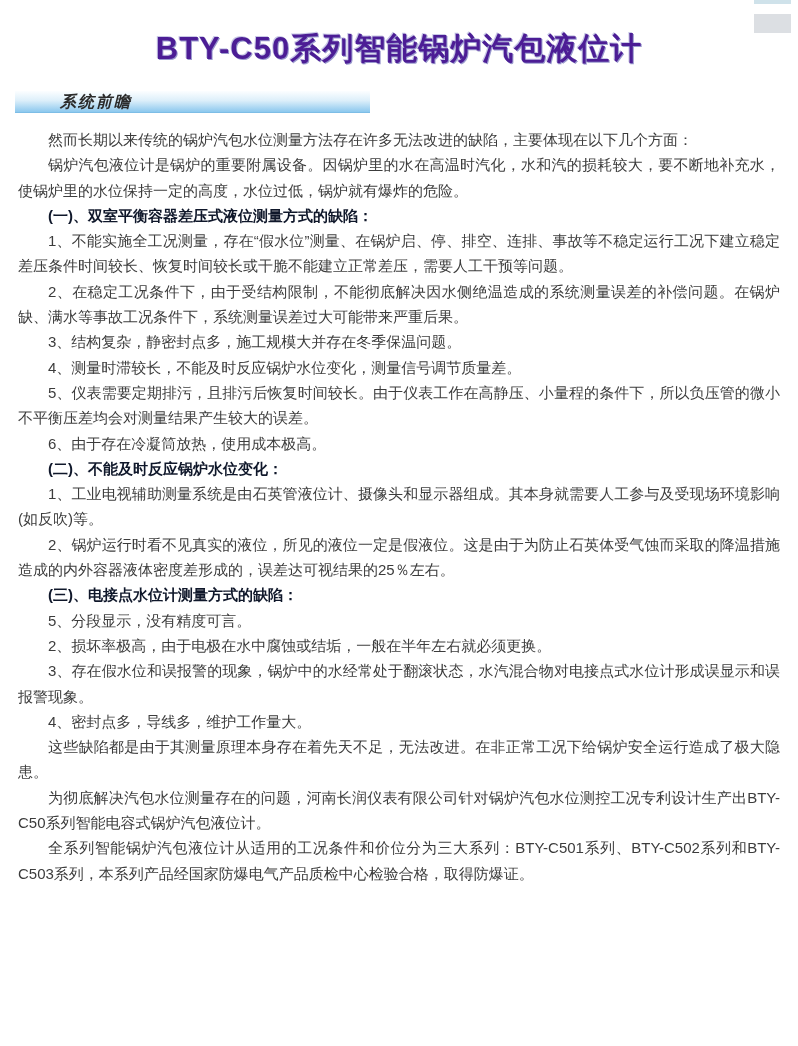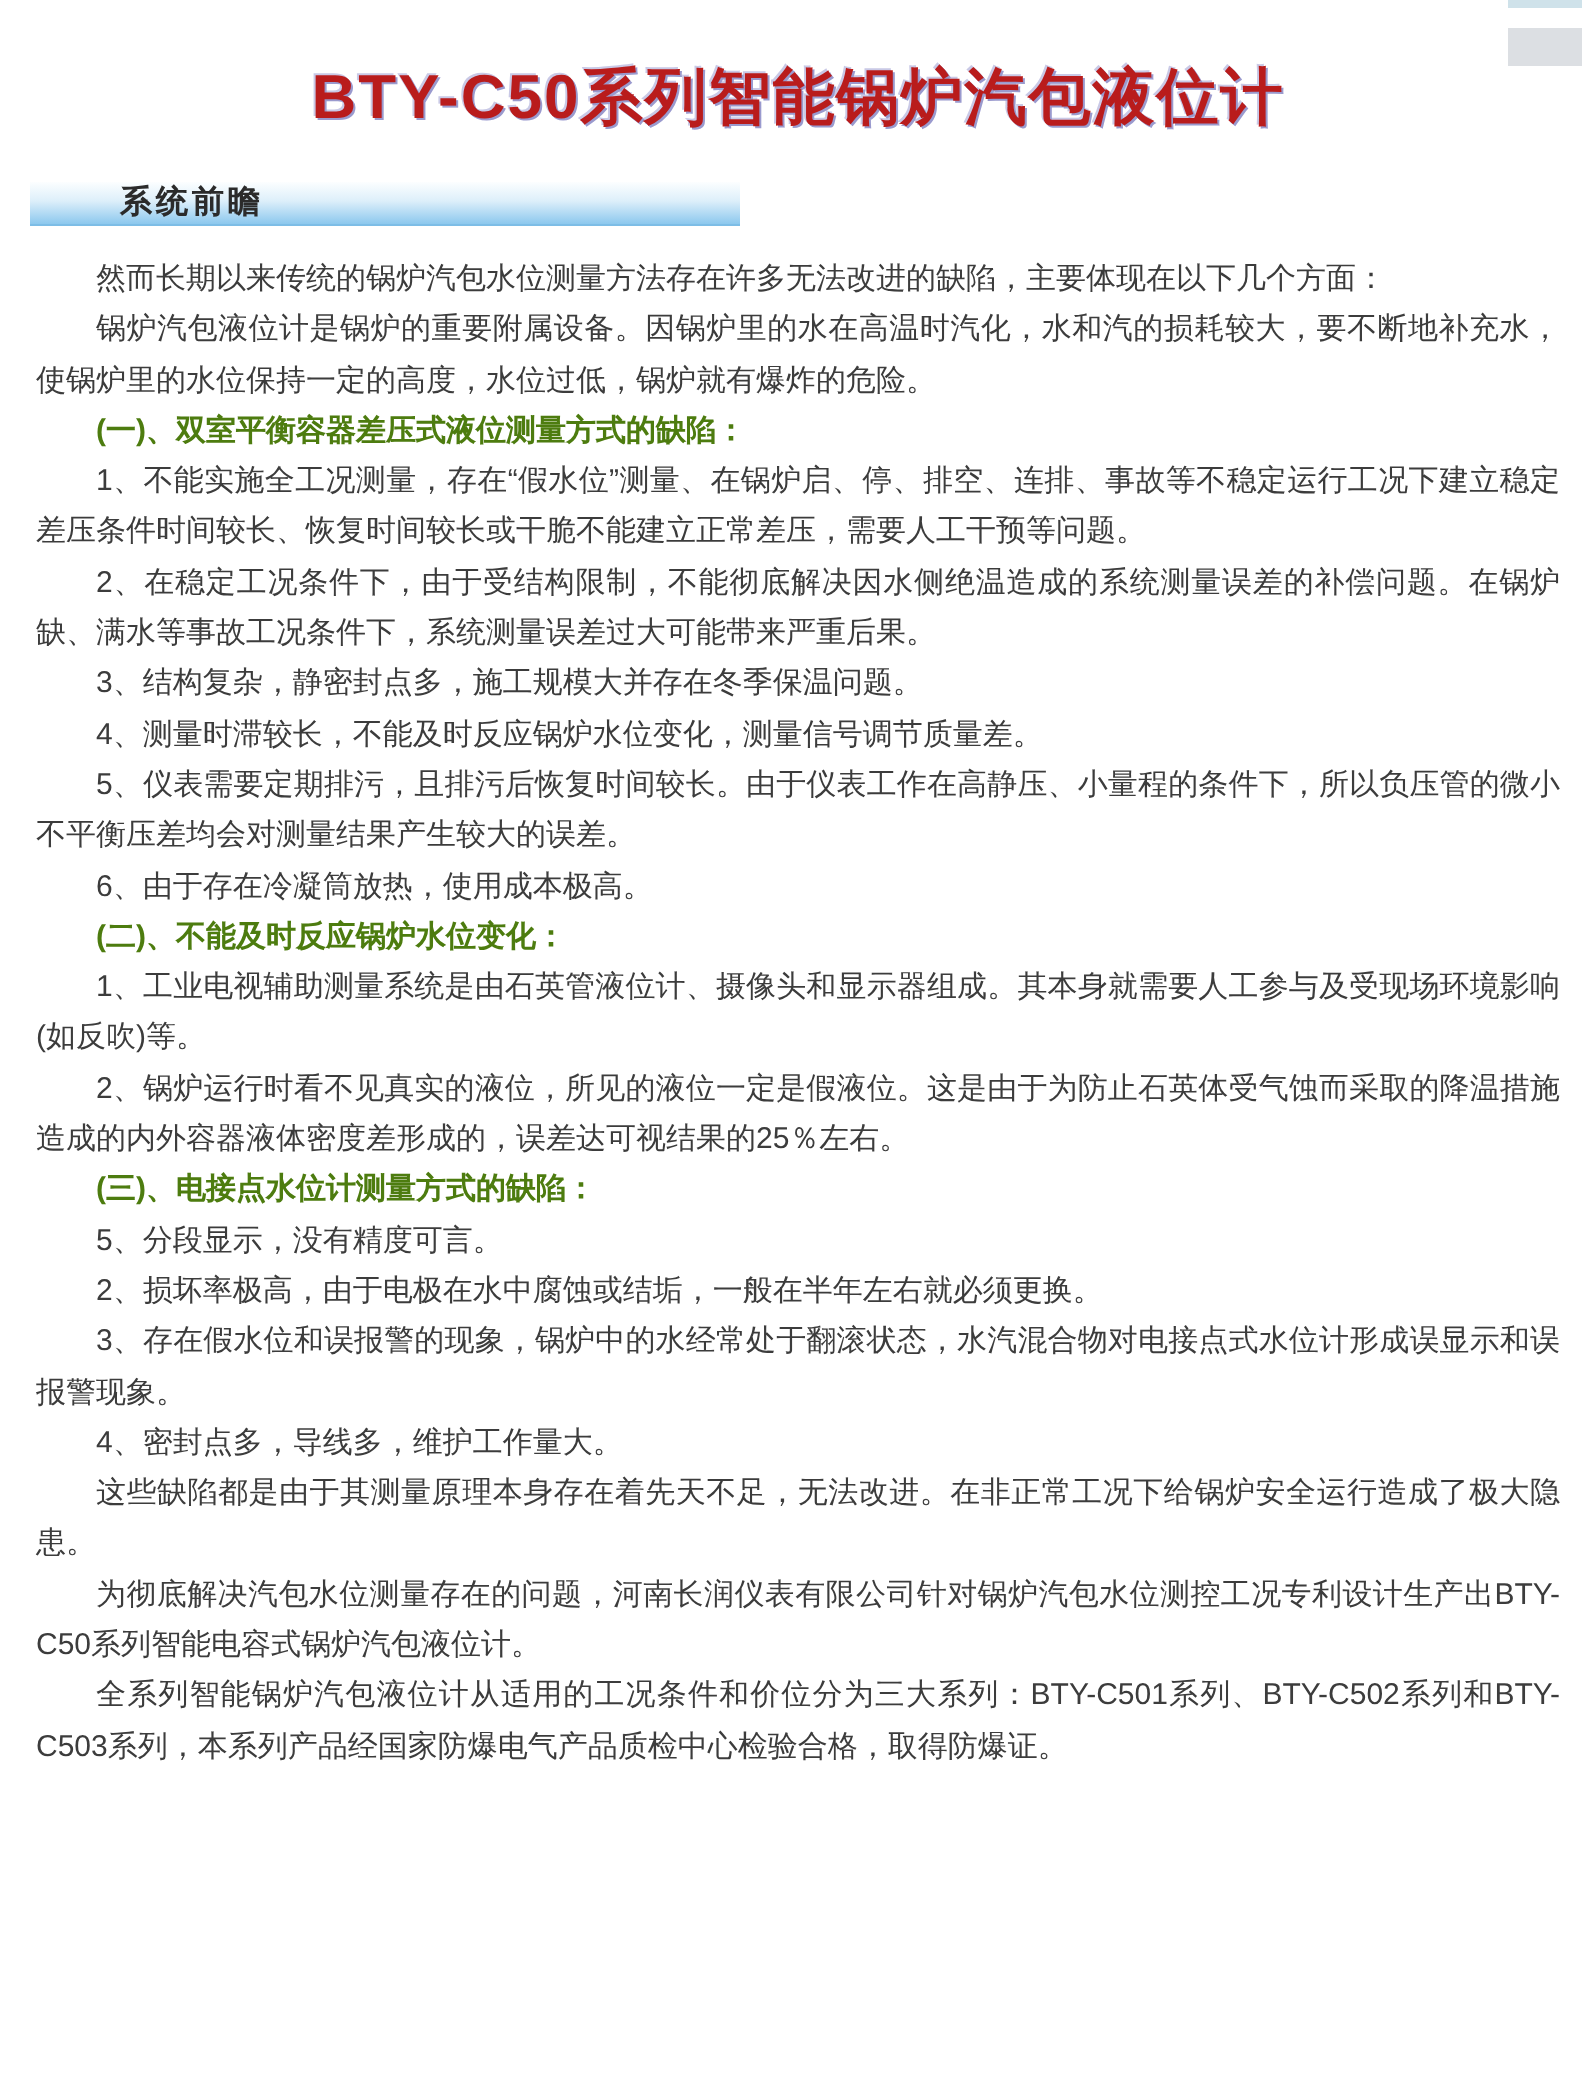--- a/index.html
+++ b/index.html
@@ -17,55 +17,56 @@
     height: 1046px;
     background: #ffffff;
   }
   .doc-title {
     margin: 0;
     padding-top: 28px;
     text-align: center;
     font-size: 31px;
     font-weight: bold;
     letter-spacing: 1px;
-    color: #b91c1c;
+    color: #4c1d95;
     text-shadow: 1px 1px 0 #9a9ace, -1px -1px 0 #c9c9e6;
     font-family: "Liberation Sans", "DejaVu Sans", sans-serif;
   }
   .section-bar {
     margin-top: 21px;
     margin-left: 15px;
     width: 310px;
     height: 21px;
     line-height: 21px;
     padding-left: 45px;
     background: linear-gradient(to bottom, #fcfeff 0%, #ddeffa 45%, #8cc8ee 100%);
     border-bottom: 1px solid #7dbde6;
   }
   .section-bar .section-label {
     font-size: 16px;
     font-weight: bold;
     letter-spacing: 2px;
     color: #2b2b2b;
+    font-style: italic;
   }
   .content {
     margin: 14px 18px 0 18px;
     width: 762px;
     font-size: 15px;
     line-height: 25.3px;
     color: #3c3c3c;
     text-align: justify;
   }
   .content p {
     margin: 0;
     text-indent: 2em;
   }
   .content p.head {
     font-weight: bold;
-    color: #4d7c0f;
+    color: #0f172a;
   }
   .scroll-strip {
     position: absolute;
     left: 754px;
     top: 0;
     width: 37px;
     height: 4px;
     background: #cfe2ea;
   }
   .scroll-thumb {

